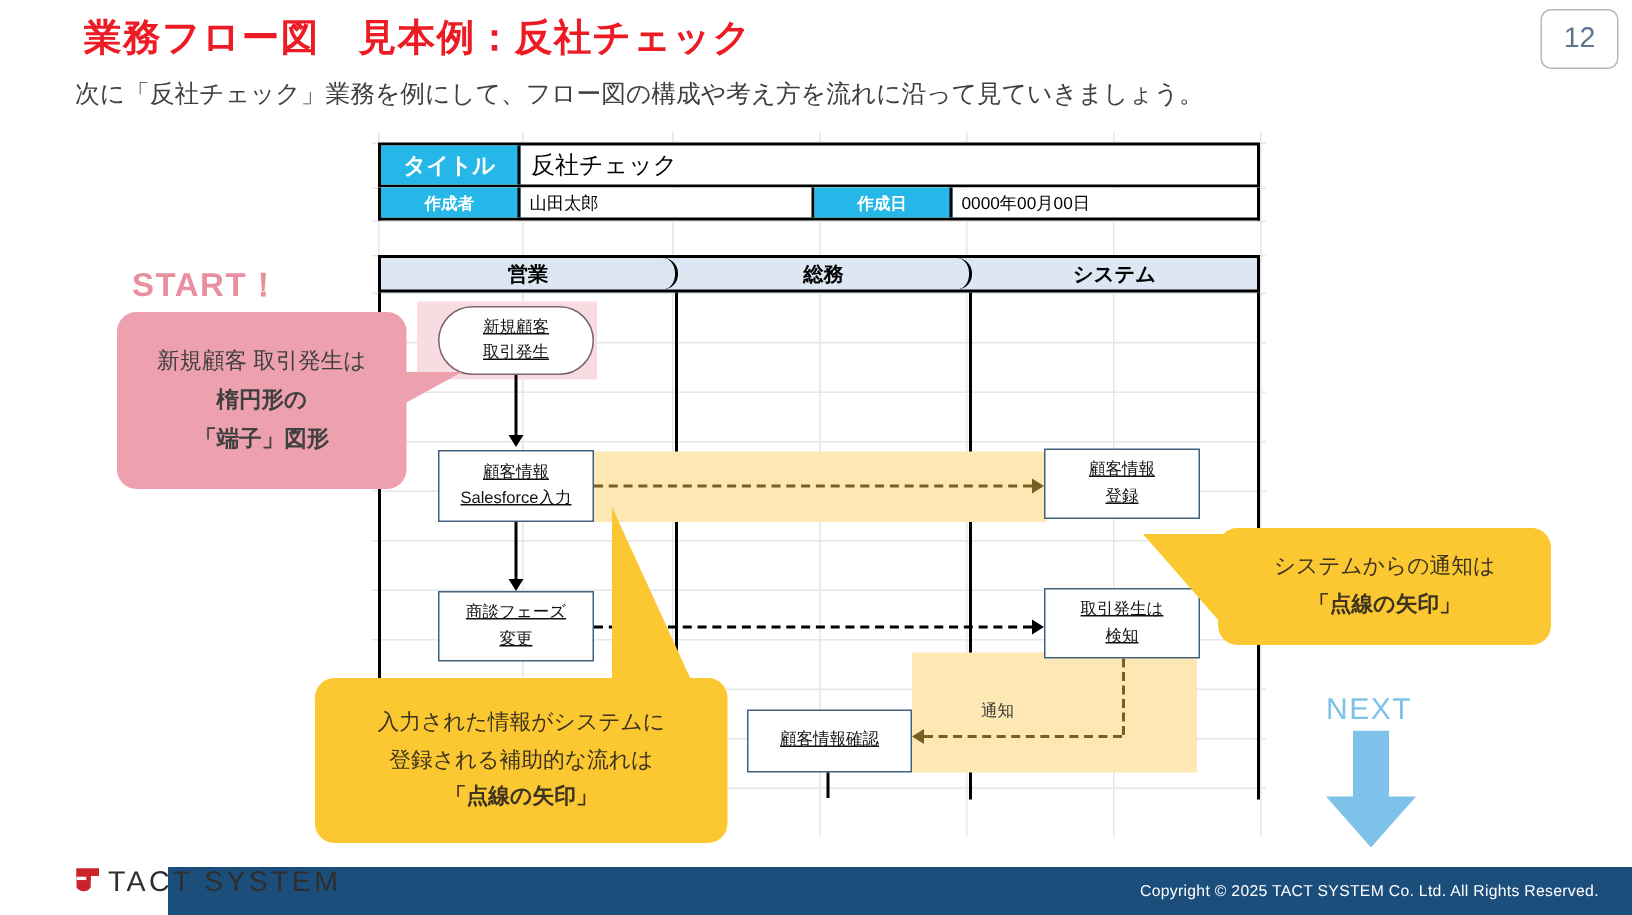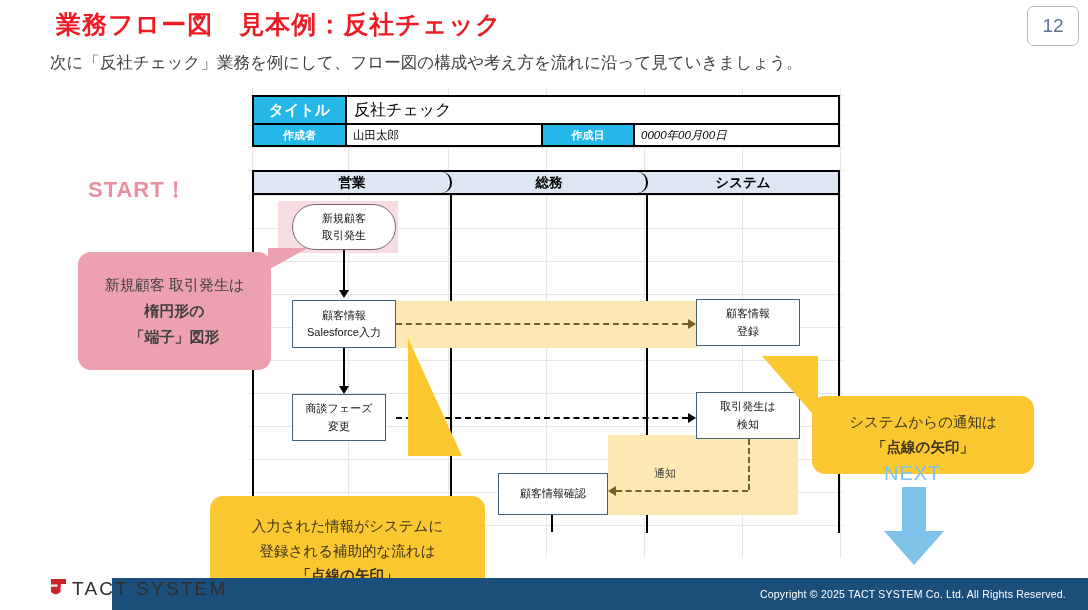--- a/index.html
+++ b/index.html
@@ -63,21 +63,21 @@
     width:196px;display:flex;align-items:center;padding-left:6px;
     font-size:11.5px;color:#000;border-right:2px solid #000;box-sizing:border-box;
   }
   .tbl-meta .lbl2{
     width:92px;background:#25b7e8;color:#fff;font-weight:bold;font-size:11px;
     display:flex;align-items:center;justify-content:center;
     border-right:2px solid #000;box-sizing:border-box;
   }
   .tbl-meta .val2{
     flex:1;display:flex;align-items:center;padding-left:6px;
-    font-size:11.5px;color:#000;font-style:italic;
+    font-size:11.5px;color:#000;
   }
 
   
   .lane-head{
     position:absolute;left:4px;top:82px;width:588px;height:25px;
     border:2px solid #000;background:#dce7f3;box-sizing:border-box;display:flex;
   }
   .lane-head .cell{
     display:flex;align-items:center;justify-content:center;
     font-size:13.5px;font-weight:bold;color:#000;
@@ -96,21 +96,21 @@
 
   
   .node{
     position:absolute;background:#fff;border:1.4px solid #41617f;
     display:flex;flex-direction:column;align-items:center;justify-content:center;
     font-size:11px;color:#111;line-height:1.55;box-sizing:border-box;
   }
   .node.term{
     border-radius:26px;border-color:#7d6470;background:#fff;
   }
-  .node span{display:block;white-space:nowrap;}
+  .node span{display:block;white-space:nowrap;text-decoration:underline;}
 
   
   .vline{position:absolute;width:2px;background:#000;}
   .arrow-down{
     position:absolute;width:0;height:0;
     border-left:5px solid transparent;border-right:5px solid transparent;
     border-top:8px solid #000;
   }
   .dline{position:absolute;height:0;border-top:2.6px dashed #000;}
   .dline.gold{border-top-color:#7a5f22;}
@@ -131,21 +131,21 @@
   }
 
   
   .start-label{
     position:absolute;left:88px;top:175px;
     font-size:22px;font-weight:bold;color:#e8909f;letter-spacing:1px;
   }
   .callout{
     position:absolute;border-radius:13px;
     display:flex;flex-direction:column;align-items:center;justify-content:center;
-    text-align:center;line-height:1.72;box-sizing:border-box;margin-top:44px;
+    text-align:center;line-height:1.72;box-sizing:border-box;
   }
   .callout span{display:block;white-space:nowrap;}
   .callout .b{font-weight:bold;}
   .callout-pink{background:#eda1ae;color:#404040;font-size:15px;}
   .callout-yellow{background:#fbc831;color:#3d3320;font-size:14.5px;}
   .tail{position:absolute;width:0;height:0;}
 
   
   .next-label{
     position:absolute;left:884px;top:462px;
@@ -234,21 +234,21 @@
   <div class="node term" style="left:44px;top:116px;width:104px;height:46px;">
     <span>新規顧客</span>
     <span>取引発生</span>
   </div>
 
   <div class="node" style="left:44px;top:212px;width:104px;height:48px;">
     <span>顧客情報</span>
     <span>Salesforce入力</span>
   </div>
 
-  <div class="node" style="left:44px;top:306px;width:94px;height:47px;">
+  <div class="node" style="left:44px;top:306px;width:104px;height:47px;">
     <span>商談フェーズ</span>
     <span>変更</span>
   </div>
 
   <div class="node" style="left:448px;top:211px;width:104px;height:47px;">
     <span>顧客情報</span>
     <span>登録</span>
   </div>
 
   <div class="node" style="left:448px;top:304px;width:104px;height:47px;">

